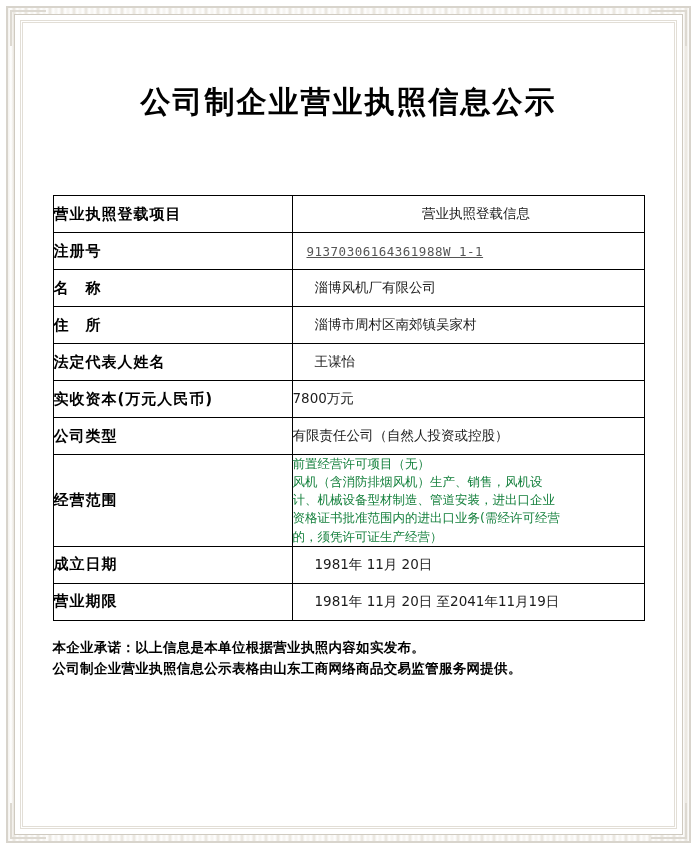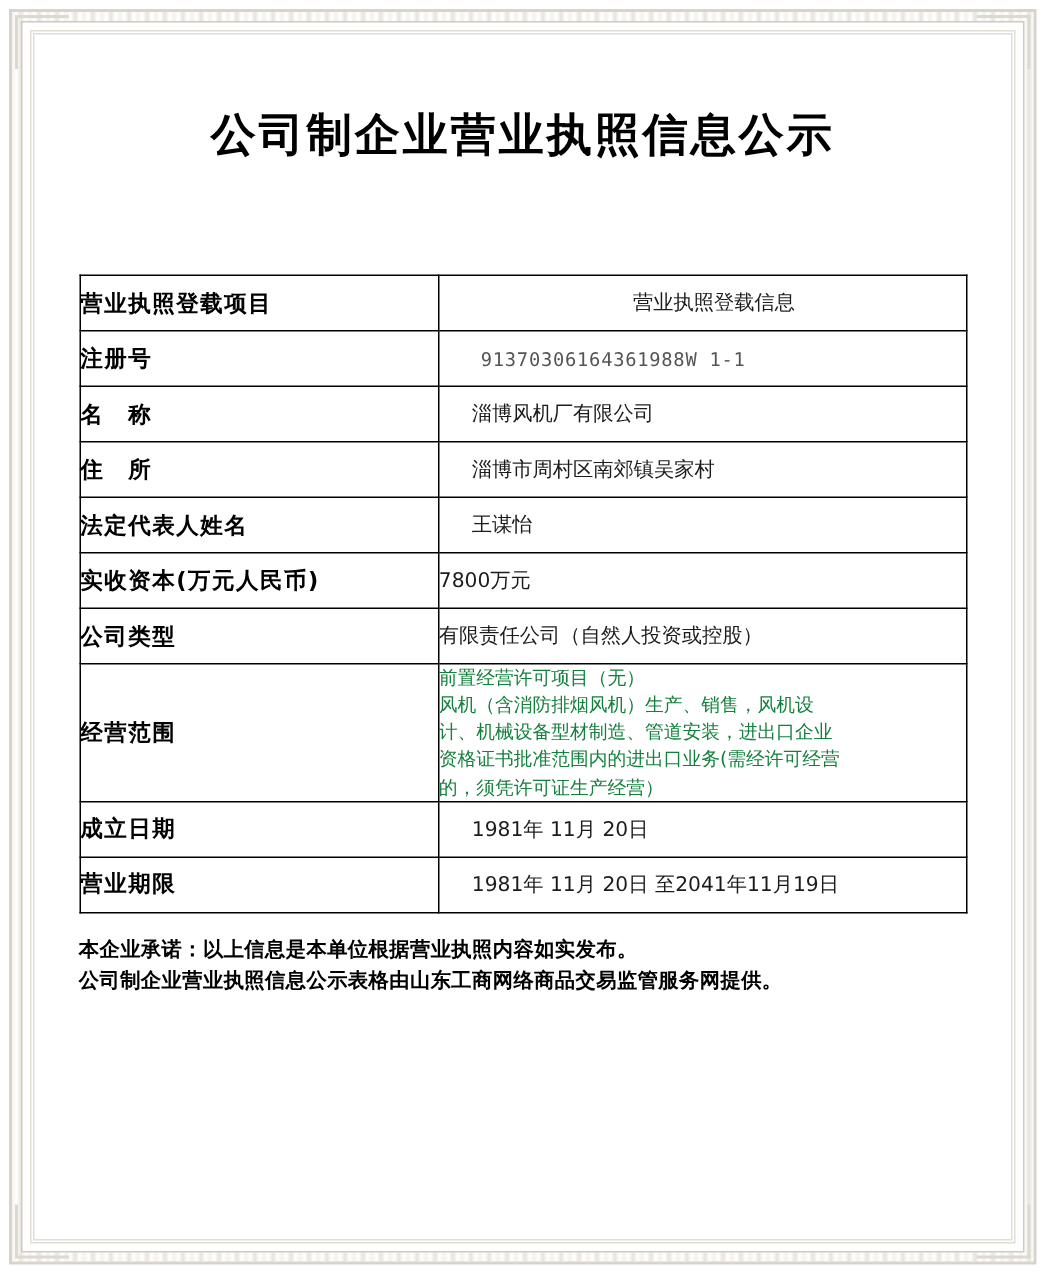--- a/index.html
+++ b/index.html
@@ -81,21 +81,21 @@
     height: 769px;
     box-sizing: border-box;
   }
   .doc-title {
     text-align: center;
     font-family: "DejaVu Serif", "Liberation Serif", serif;
     font-weight: bold;
     font-size: 30px;
     letter-spacing: 2px;
     color: #000000;
-    margin-top: 30px;
+    margin-top: 42px;
     margin-bottom: 0;
   }
   table.info {
     border-collapse: collapse;
     width: 592px;
     margin: 72px auto 0 auto;
     table-layout: fixed;
   }
   table.info td {
     border: 1px solid #000000;
@@ -125,40 +125,40 @@
   td.value.gray {
     color: #555555;
     letter-spacing: 0.5px;
     font-family: "DejaVu Sans Mono", "Liberation Mono", monospace;
     font-size: 12.5px;
   }
   td.value.indent {
     padding-left: 22px;
   }
   td.value.indent2 {
-    padding-left: 28px;
+    padding-left: 14px;
+    text-decoration: underline;
   }
   td.scope {
     font-size: 12.5px;
     line-height: 1.45;
     padding: 5px 8px 5px 10px;
     color: #15803d;
     height: auto;
   }
   td.scope .l1 { display: block; }
   td.scope .ln { display: block; }
   .notes {
     margin: 16px auto 0 auto;
     width: 592px;
     font-size: 13.5px;
     font-weight: bold;
     color: #000000;
     line-height: 1.55;
     letter-spacing: 0.3px;
-    font-family: Liberation Mono, monospace;
   }
   .notes div { display: block; }
 </style>
 </head>
 <body>
 
 <div class="page">
 
   <div class="frame-outer"></div>
   <div class="frame-mid"></div>

